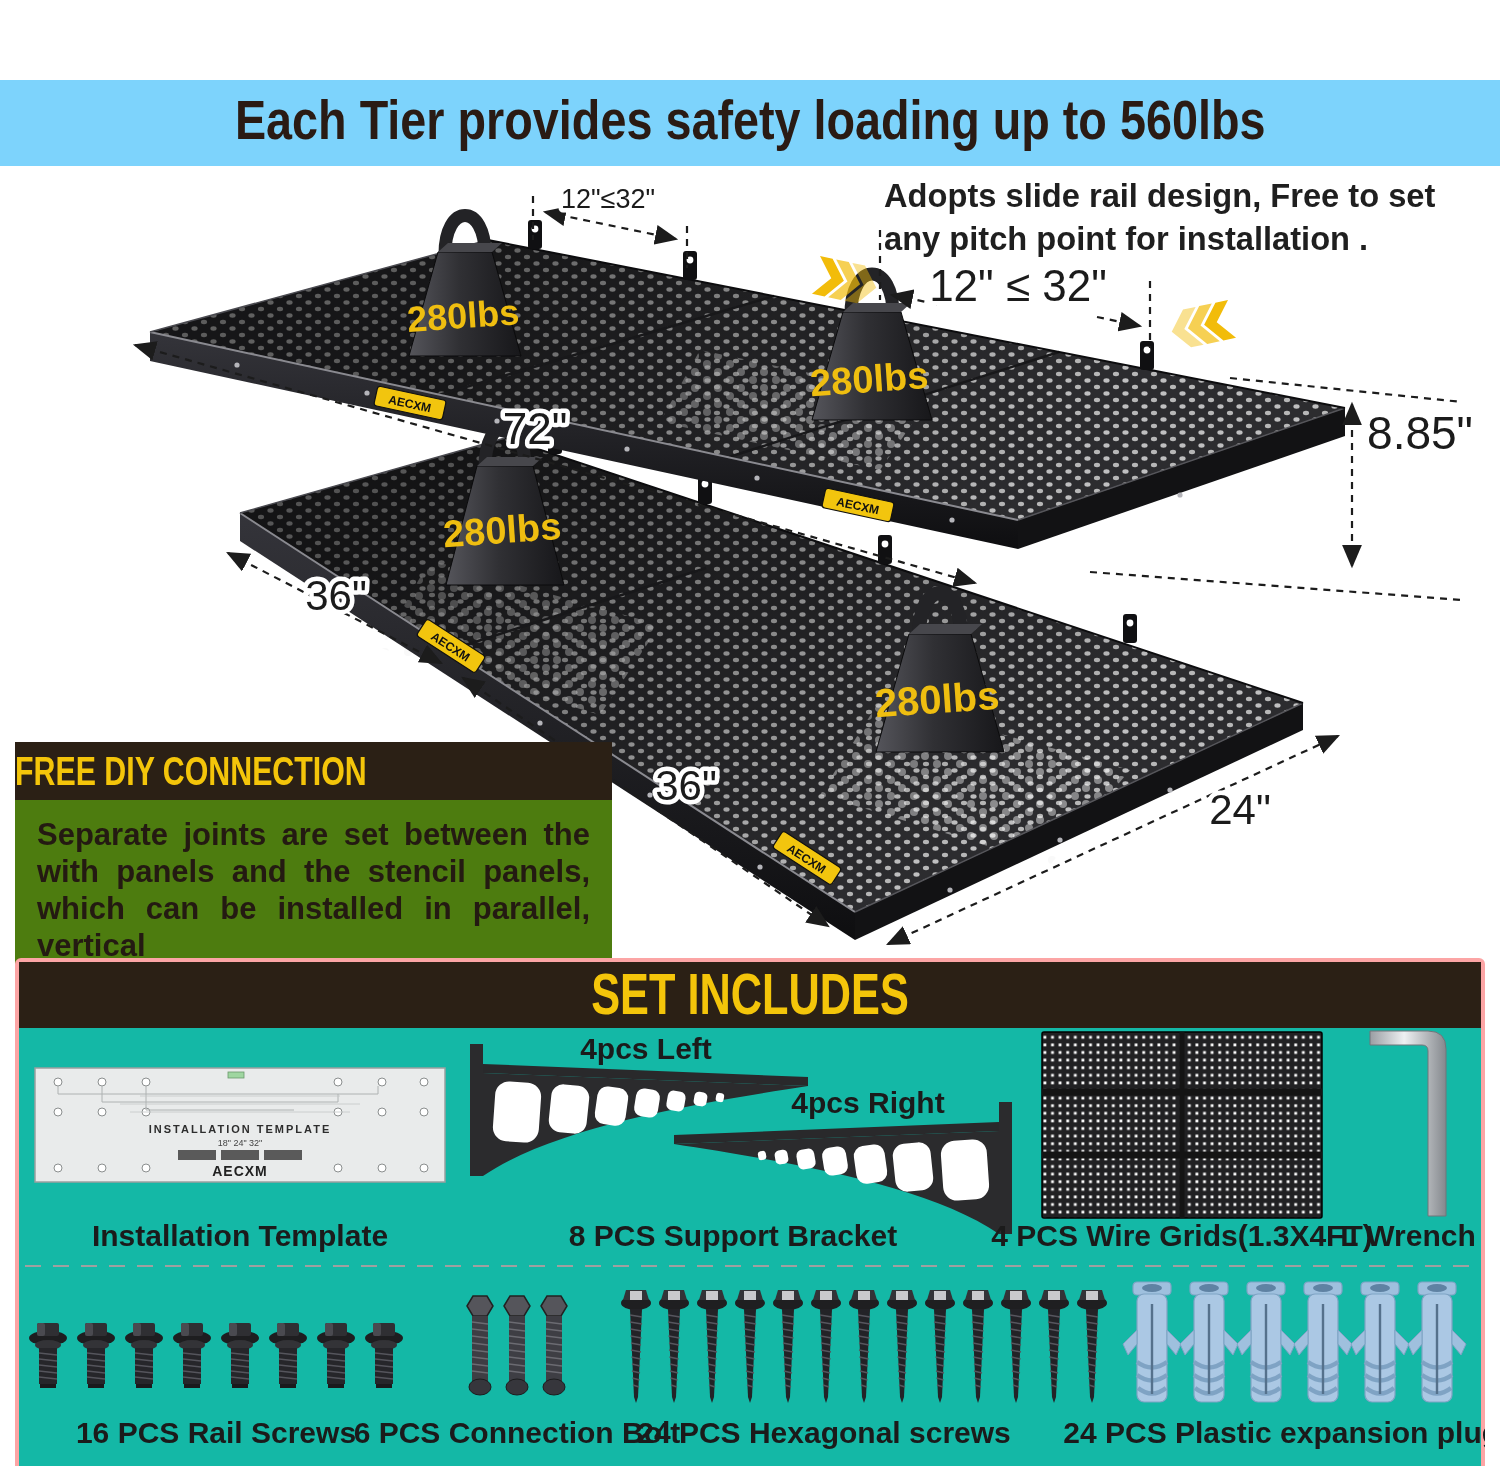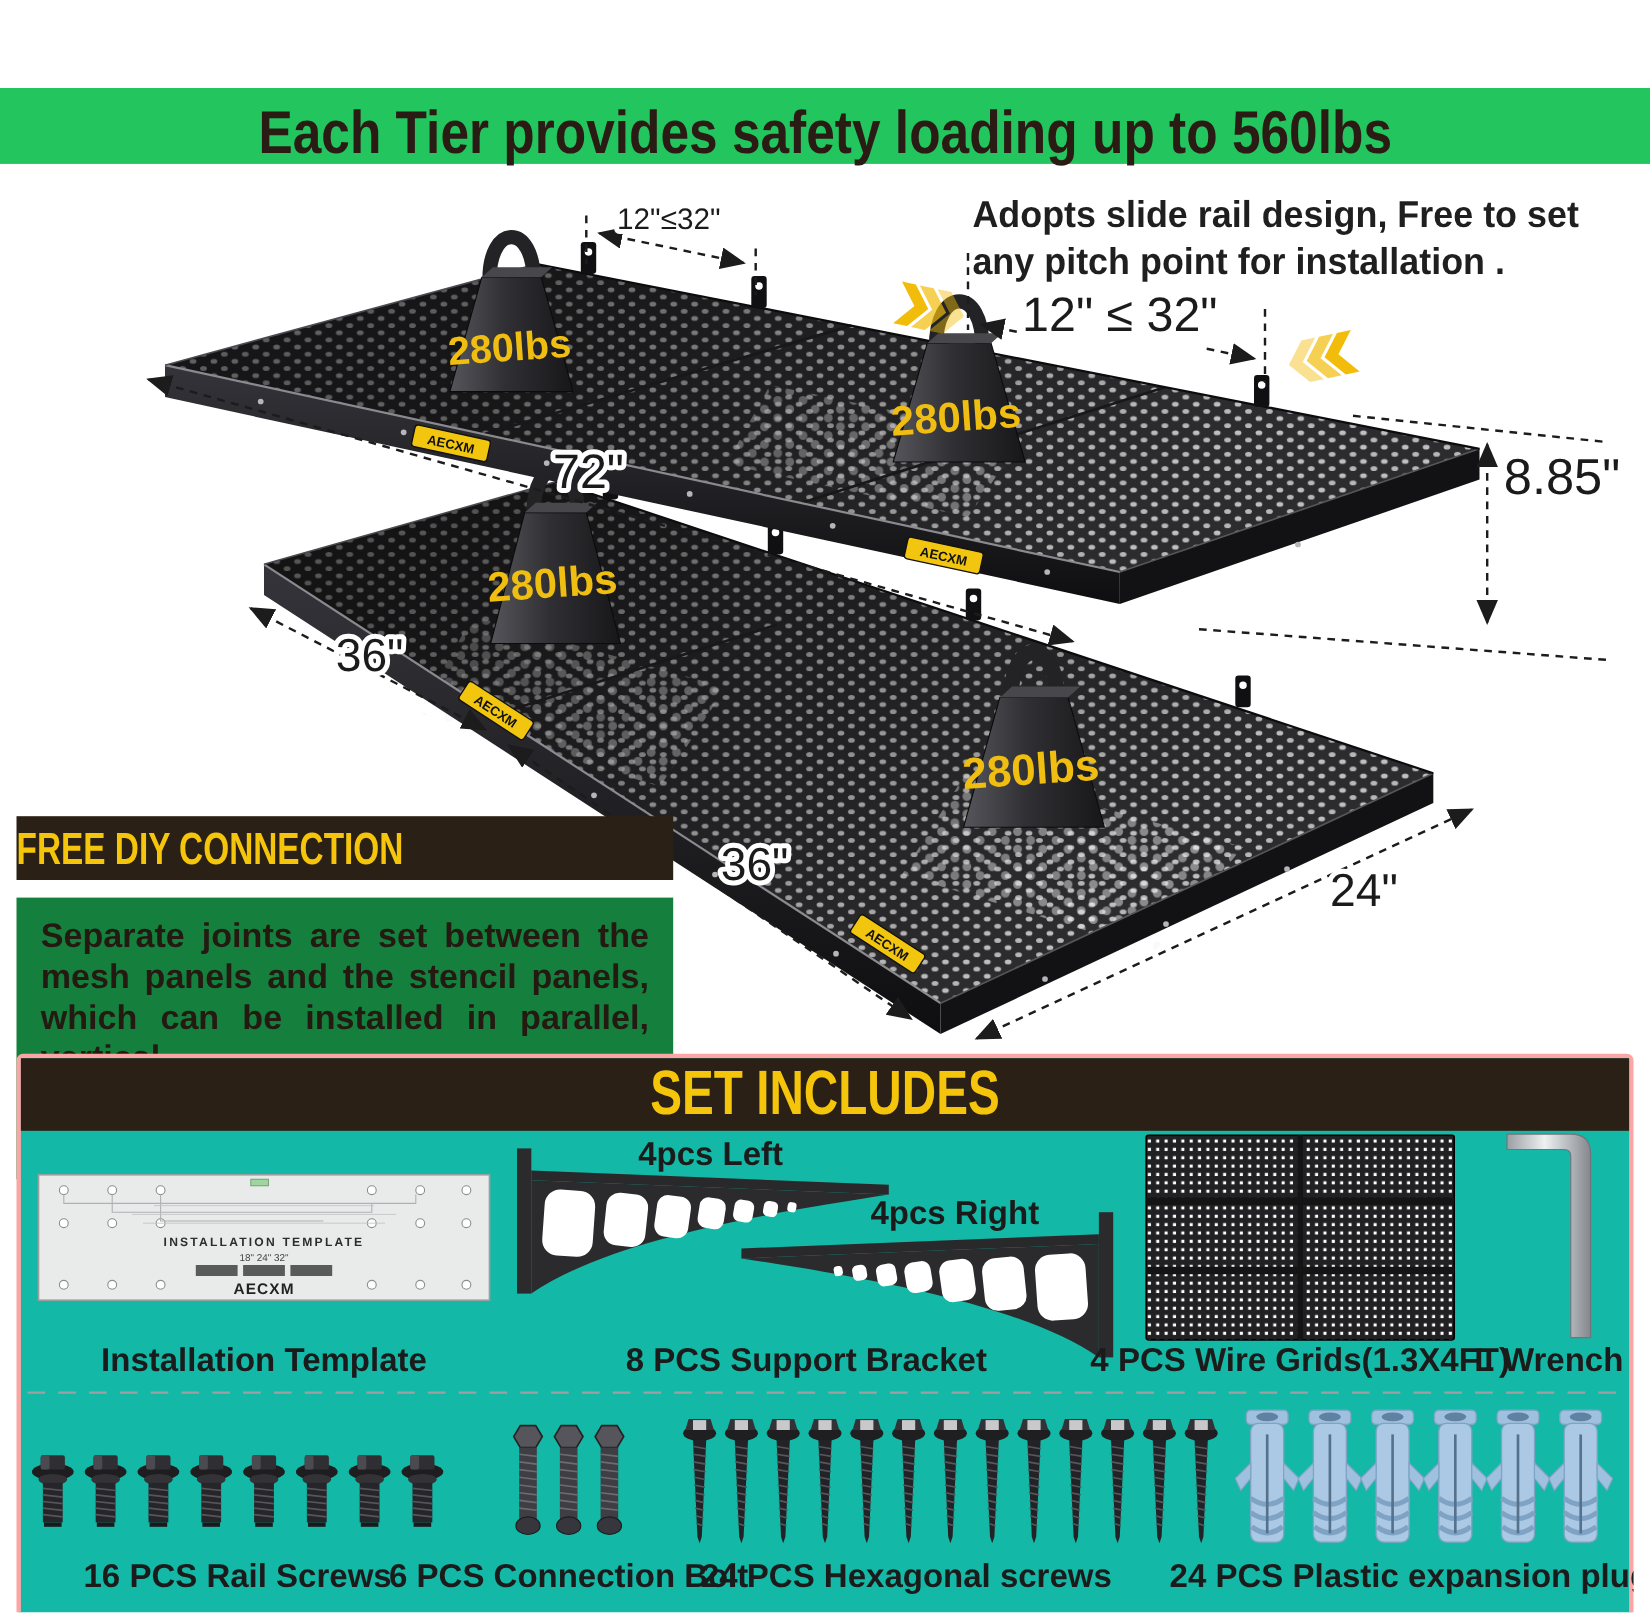--- a/index.html
+++ b/index.html
@@ -2,30 +2,30 @@
 <html><head>
 <meta charset="utf-8">
 <style>
   html,body{margin:0;padding:0;background:#fff;}
   #page{position:relative;width:1500px;height:1466px;background:#fff;overflow:hidden;
         font-family:"Liberation Sans",sans-serif;}
   .condensed{display:inline-block;transform:scaleX(0.76);transform-origin:center;white-space:nowrap;}
   .condensedL{display:inline-block;transform:scaleX(0.74);transform-origin:left center;white-space:nowrap;}
   #title{position:absolute;left:0;top:2px;width:1500px;text-align:center;
          font-size:66px;font-weight:700;color:#2a1b14;line-height:78px;letter-spacing:0px;}
-  #banner{position:absolute;left:0;top:80px;width:1500px;height:69px;background:#22c55e;
+  #banner{position:absolute;left:0;top:80px;width:1500px;height:86px;background:#7dd3fc;
           text-align:center;}
   #banner .txt{font-size:55px;font-weight:700;color:#2a1b14;line-height:80px;}
   #note{position:absolute;left:884px;top:174px;width:470px;font-size:34px;font-weight:700;
         color:#1f1f1f;line-height:43px;letter-spacing:0;}
   #note .ln{display:block;transform:scaleX(0.96);transform-origin:left center;white-space:nowrap;}
   #diy{position:absolute;left:15px;top:742px;width:597px;}
   #diy .hdr{background:#2b2015;height:58px;line-height:58px;
             font-size:41px;font-weight:700;color:#F4C50A;}
-  #diy .body{background:#15803d;padding:16px 22px 18px 22px;margin-top:16px;}
+  #diy .body{background:#4d7c0f;padding:16px 22px 18px 22px;}
   #diy .body .jl{font-size:31px;font-weight:700;color:#241a12;line-height:37px;
                  text-align:justify;text-align-last:justify;}
   #setpanel{position:absolute;left:15px;top:958px;width:1470px;height:652px;
             border:4px solid #fca5a5;border-radius:6px;background:#14b8a6;box-sizing:border-box;}
   #setpanel .bar{position:absolute;left:0;top:0;right:0;height:66px;background:#2b2015;
                  text-align:center;}
   #setpanel .bar .txt{font-size:57px;font-weight:700;color:#F4C50A;line-height:64px;}
   svg text{font-family:"Liberation Sans",sans-serif;}
   .dim{fill:#1b1b1b;font-weight:400;paint-order:stroke;stroke:#ffffff;stroke-width:9px;
        stroke-linejoin:round;}
@@ -237,21 +237,21 @@
       <text class="dim" x="336" y="610" text-anchor="middle" font-size="42">36"</text>
       <text class="dim" x="686" y="800" text-anchor="middle" font-size="42">36"</text>
       <text class="dim" x="1240" y="824" text-anchor="middle" font-size="42">24"</text>
     </g>
   </svg>
 
   <div id="diy">
     <div class="hdr"><span class="condensedL">FREE DIY CONNECTION</span></div>
     <div class="body">
       <div class="jl">Separate joints are set between the</div>
-      <div class="jl">mesh panels and the stencil panels,</div>
+      <div class="jl">with panels and the stencil panels,</div>
       <div class="jl">which can be installed in parallel, vertical</div>
       <div class="jl">and L-wall corners with any combination.</div>
     </div>
   </div>
 
   <div id="setpanel">
     <div class="bar"><span class="txt condensed">SET INCLUDES</span></div>
 
     <svg style="position:absolute;left:-4px;top:-4px;" width="1470" height="502" viewBox="15 958 1470 502">
       <defs>

